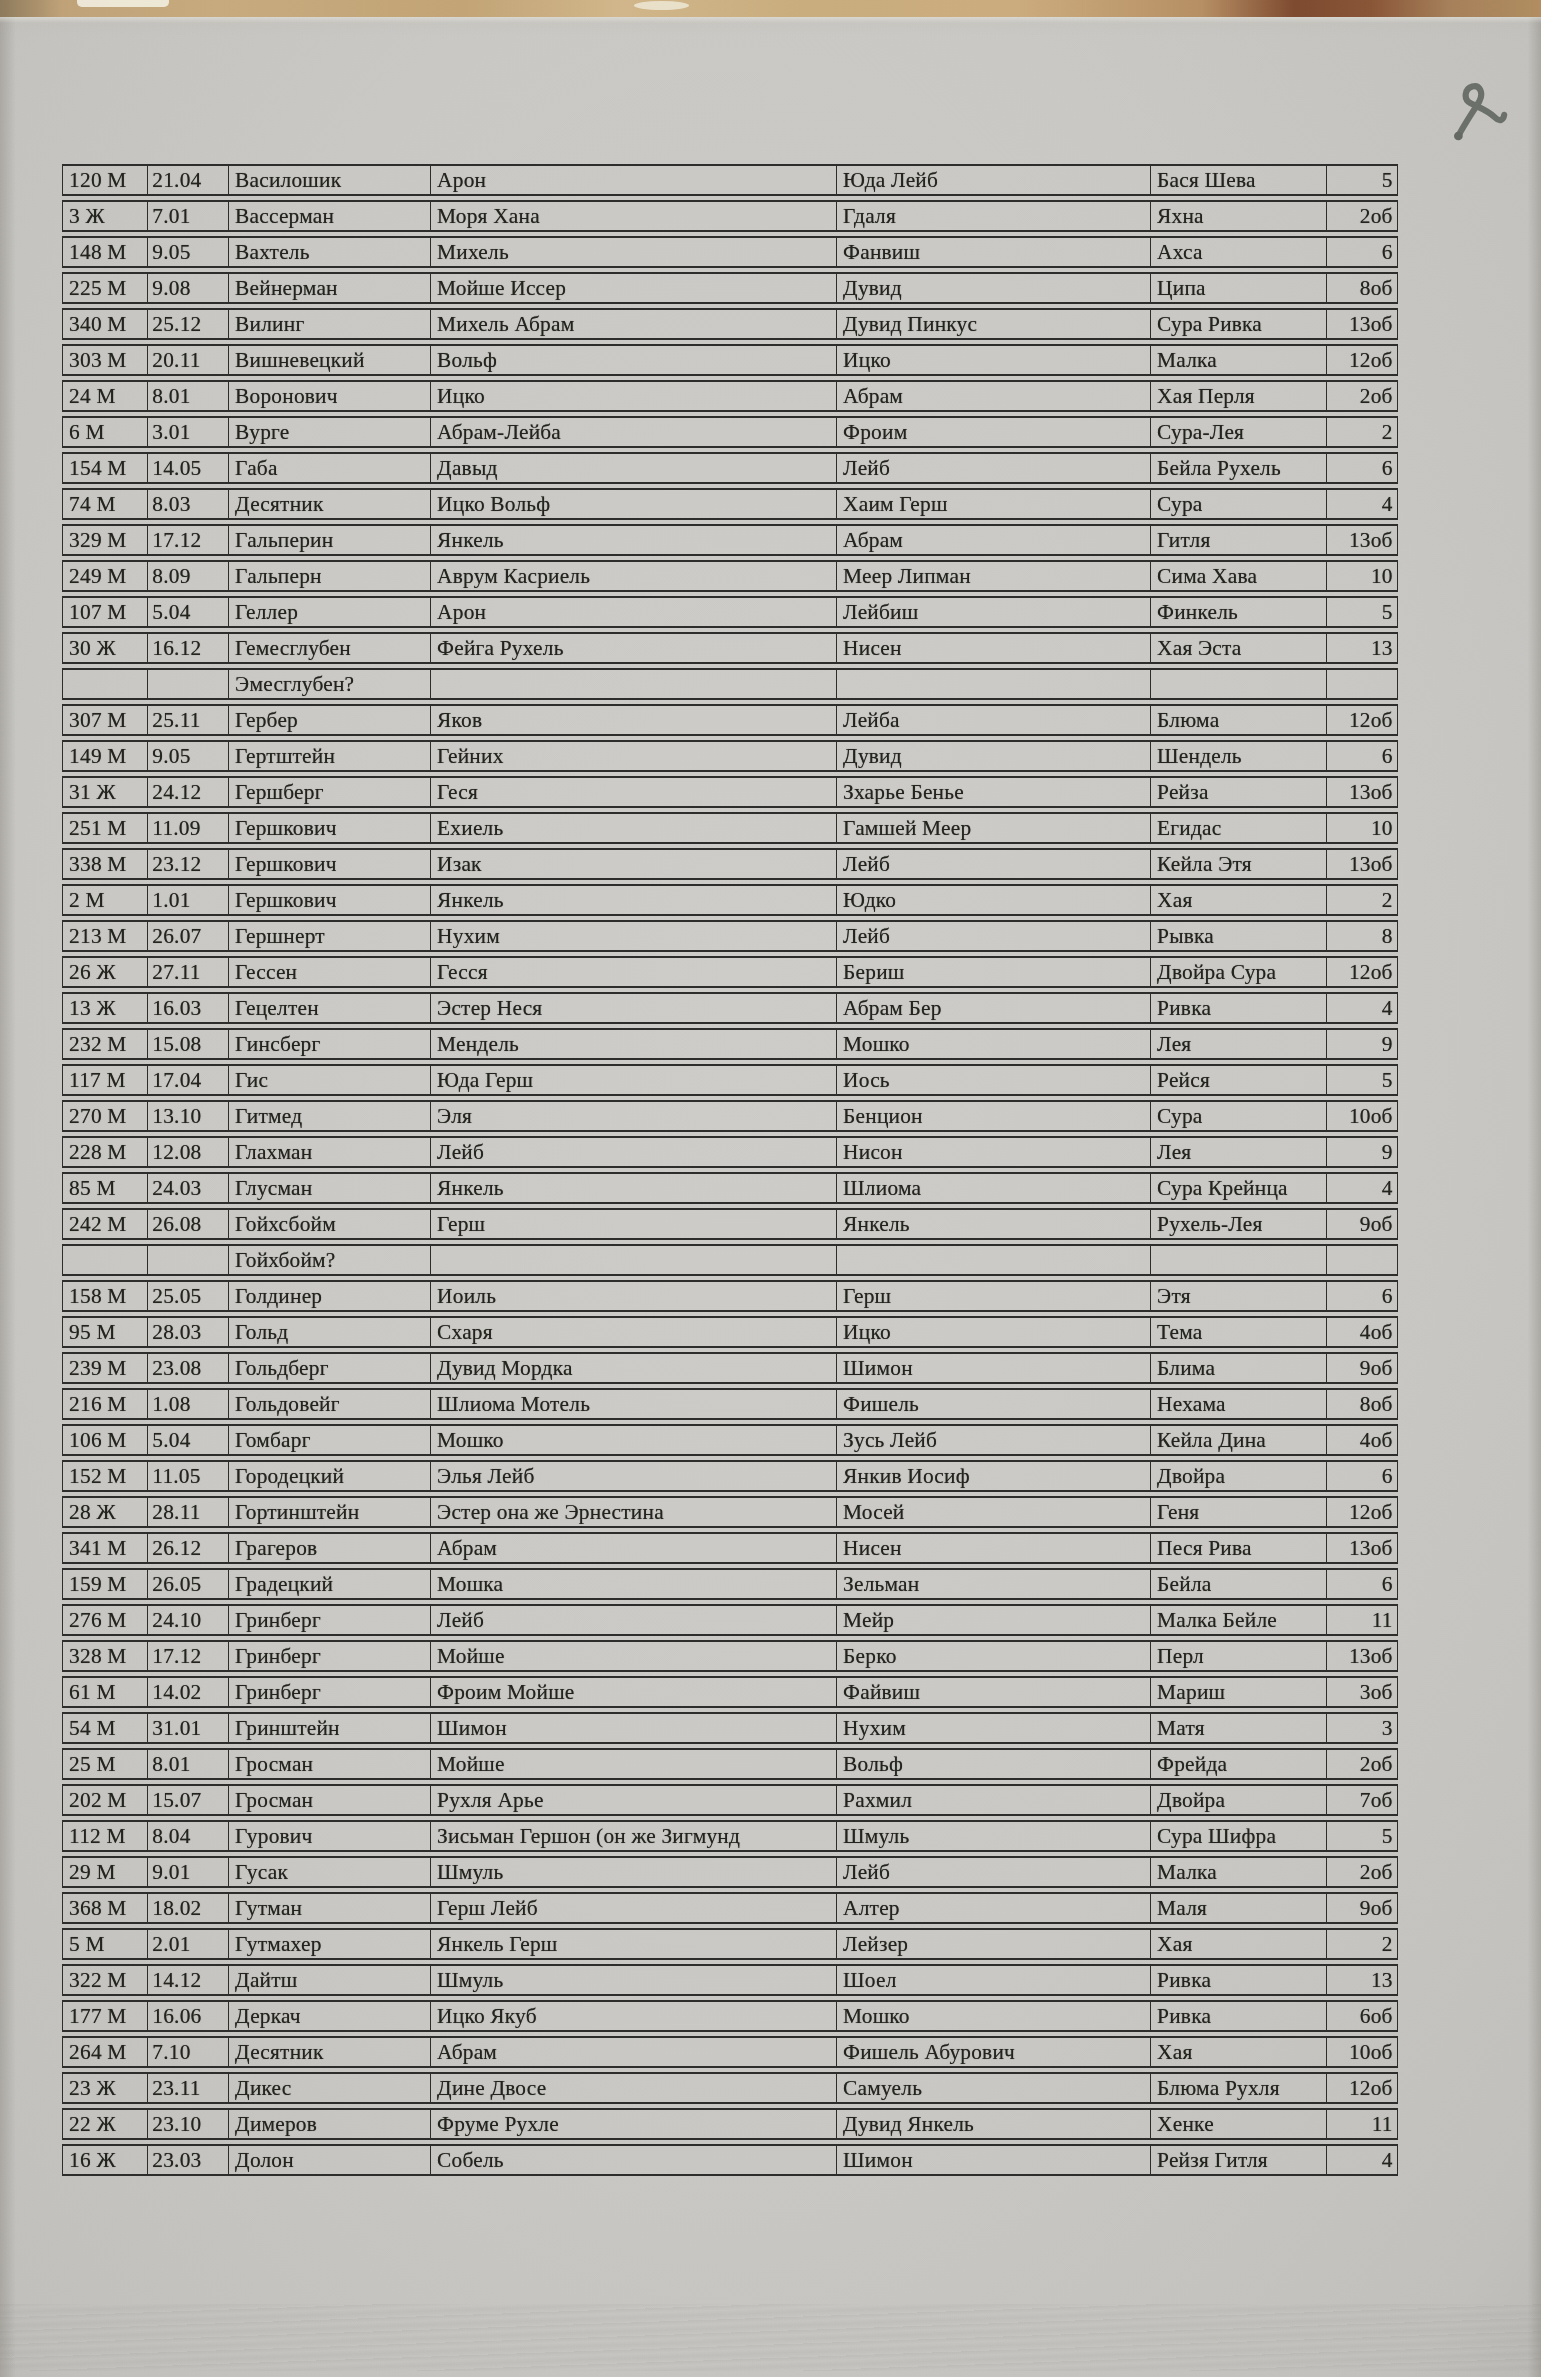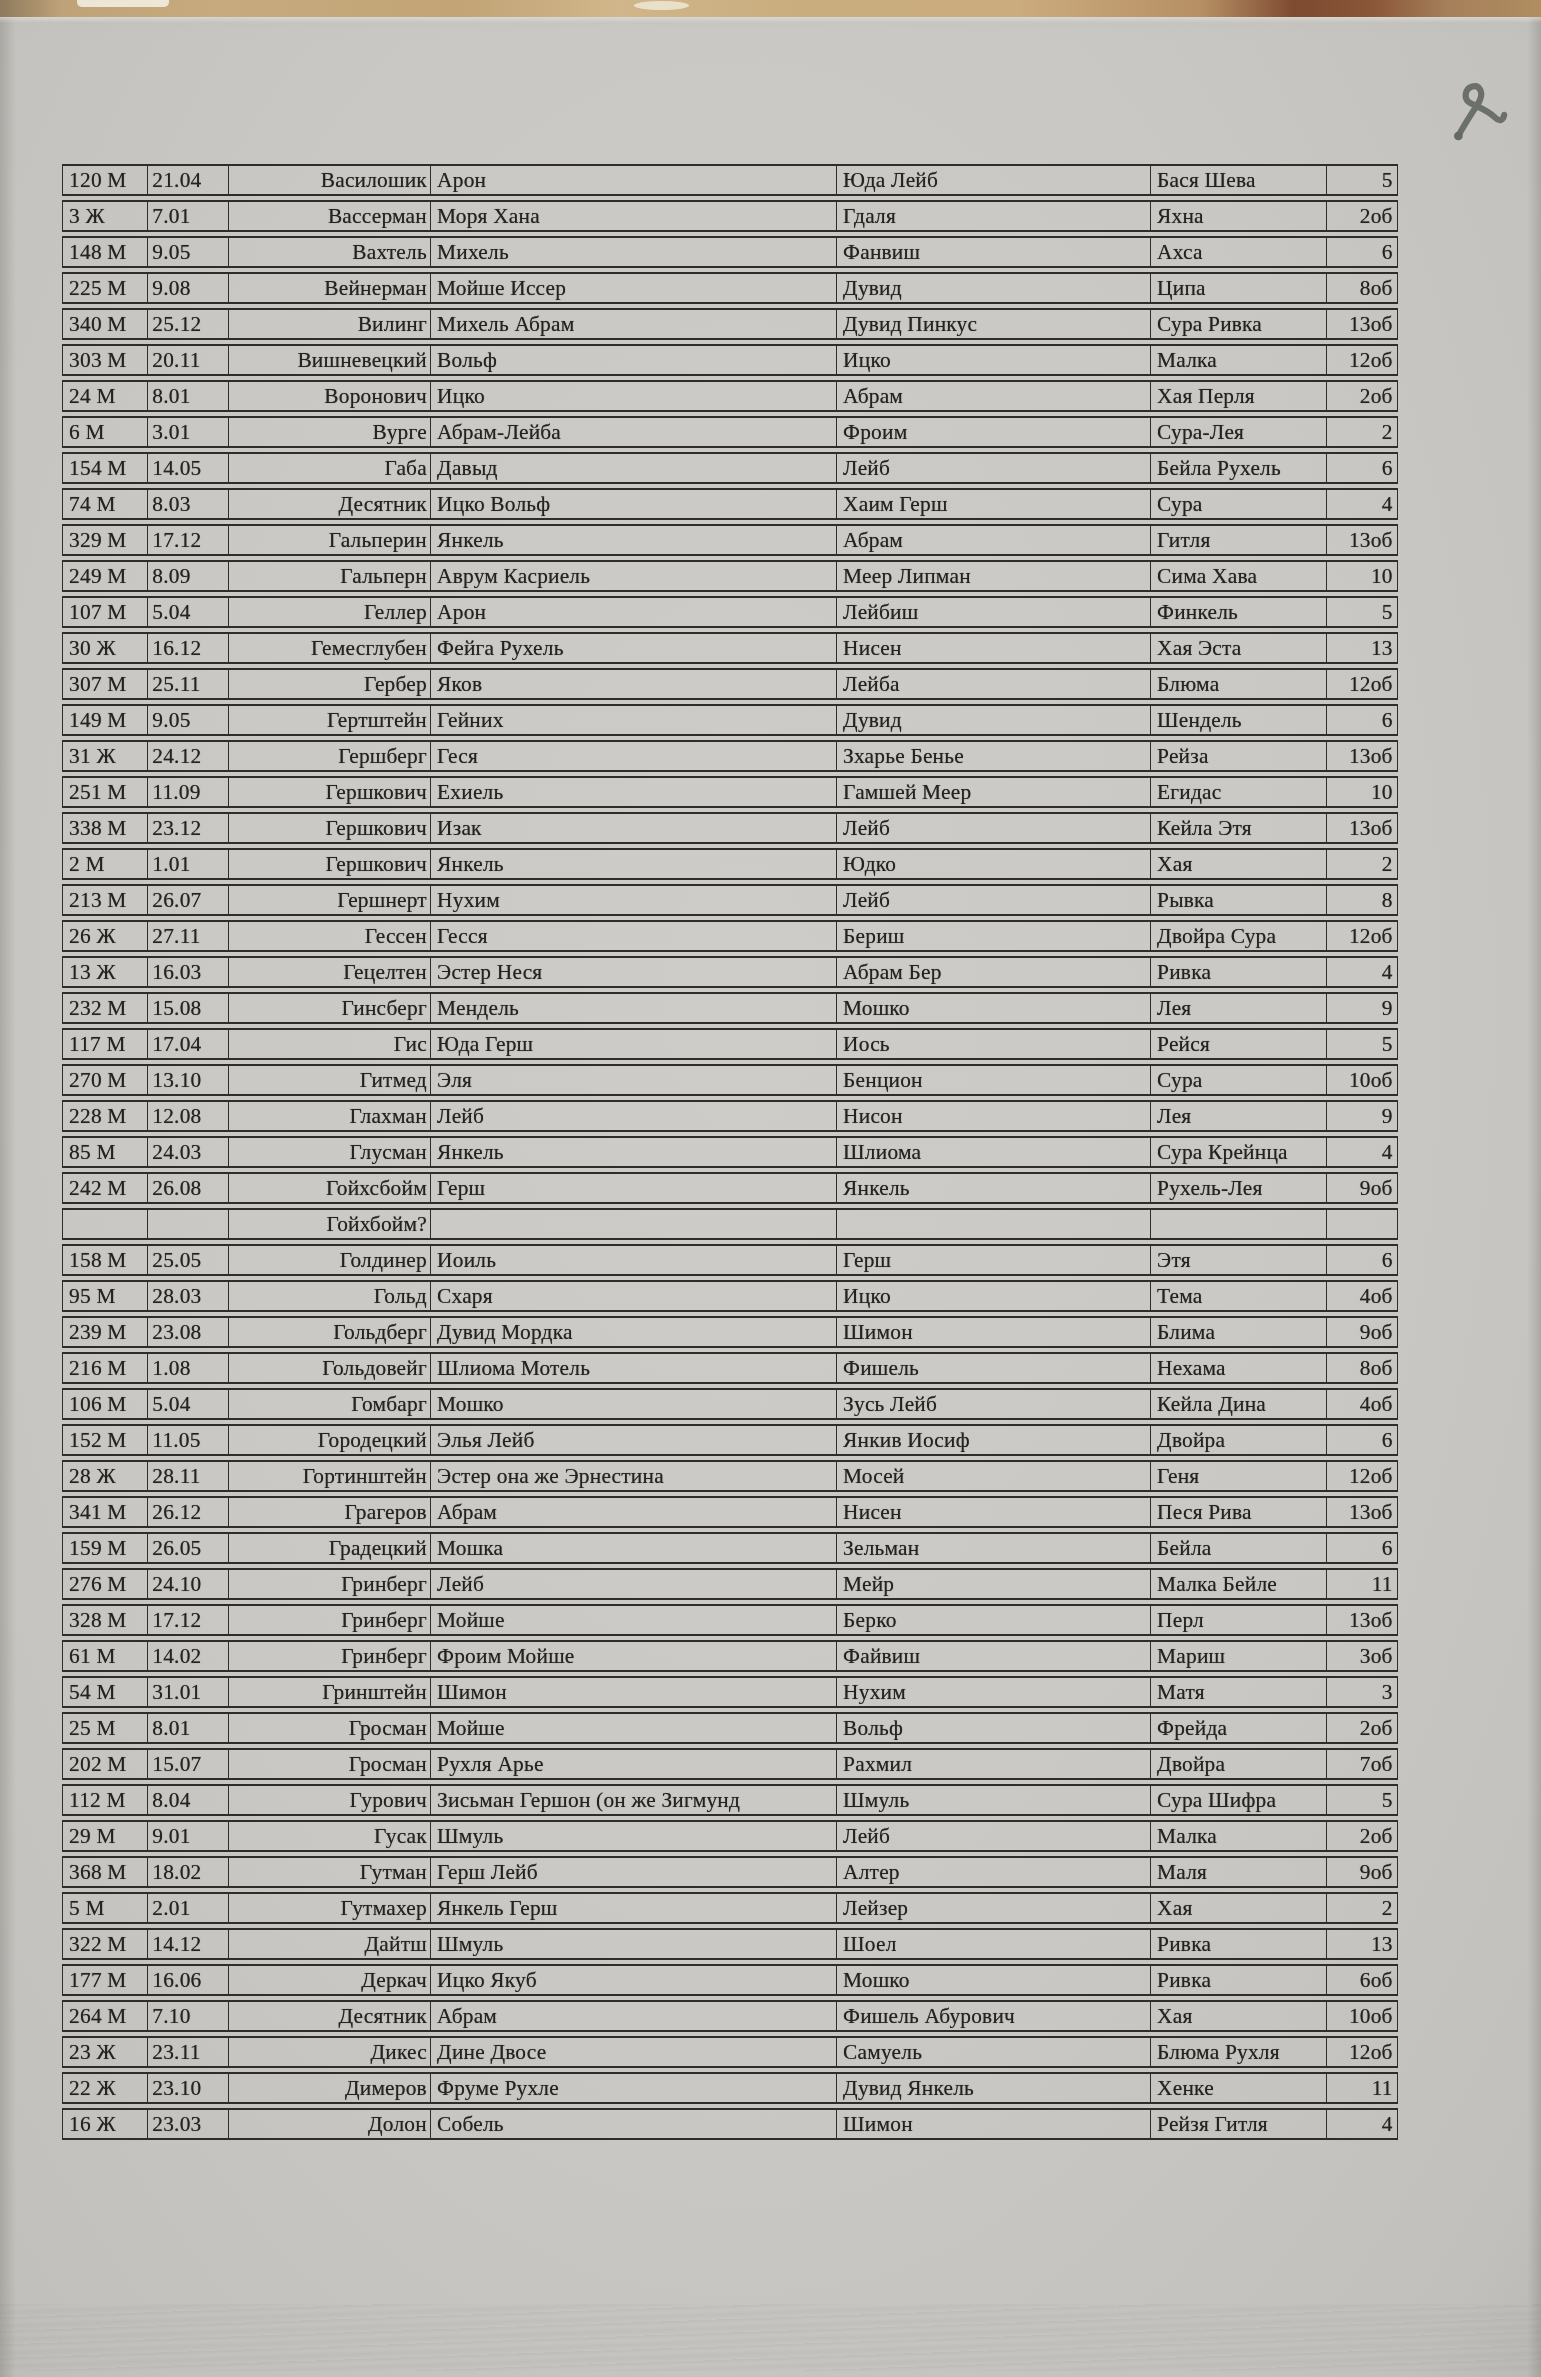--- a/index.html
+++ b/index.html
@@ -70,21 +70,21 @@
     font-size: 21.4px;
     line-height: 27px;
     color: #24241f;
     letter-spacing: 0.2px;
     white-space: nowrap;
     overflow: hidden;
     text-shadow: 0 0 0.8px rgba(35,35,30,0.65);
   }
   .c1 { width: 85px; }
   .c2 { width: 81px; padding-left: 4.3px; }
-  .c3 { width: 202px; text-align: right; }
+  .c3 { width: 202px; }
   .c4 { width: 406px; }
   .c5 { width: 314px; }
   .c6 { width: 176px; }
   .c7 { flex: 1; border-right: none; text-align: right; padding-right: 4.3px; }
 </style>
 </head>
 <body>
 
 <div class="sheet">
 
@@ -228,20 +228,29 @@
       <div class="row">
       <div class="cell c1">30 Ж</div>
       <div class="cell c2">16.12</div>
       <div class="cell c3">Гемесглубен</div>
       <div class="cell c4">Фейга Рухель</div>
       <div class="cell c5">Нисен</div>
       <div class="cell c6">Хая Эста</div>
       <div class="cell c7">13</div>
     </div>
       <div class="row">
+      <div class="cell c1"></div>
+      <div class="cell c2"></div>
+      <div class="cell c3">Эмесглубен?</div>
+      <div class="cell c4"></div>
+      <div class="cell c5"></div>
+      <div class="cell c6"></div>
+      <div class="cell c7"></div>
+    </div>
+      <div class="row">
       <div class="cell c1">307 М</div>
       <div class="cell c2">25.11</div>
       <div class="cell c3">Гербер</div>
       <div class="cell c4">Яков</div>
       <div class="cell c5">Лейба</div>
       <div class="cell c6">Блюма</div>
       <div class="cell c7">12об</div>
     </div>
       <div class="row">
       <div class="cell c1">149 М</div>

